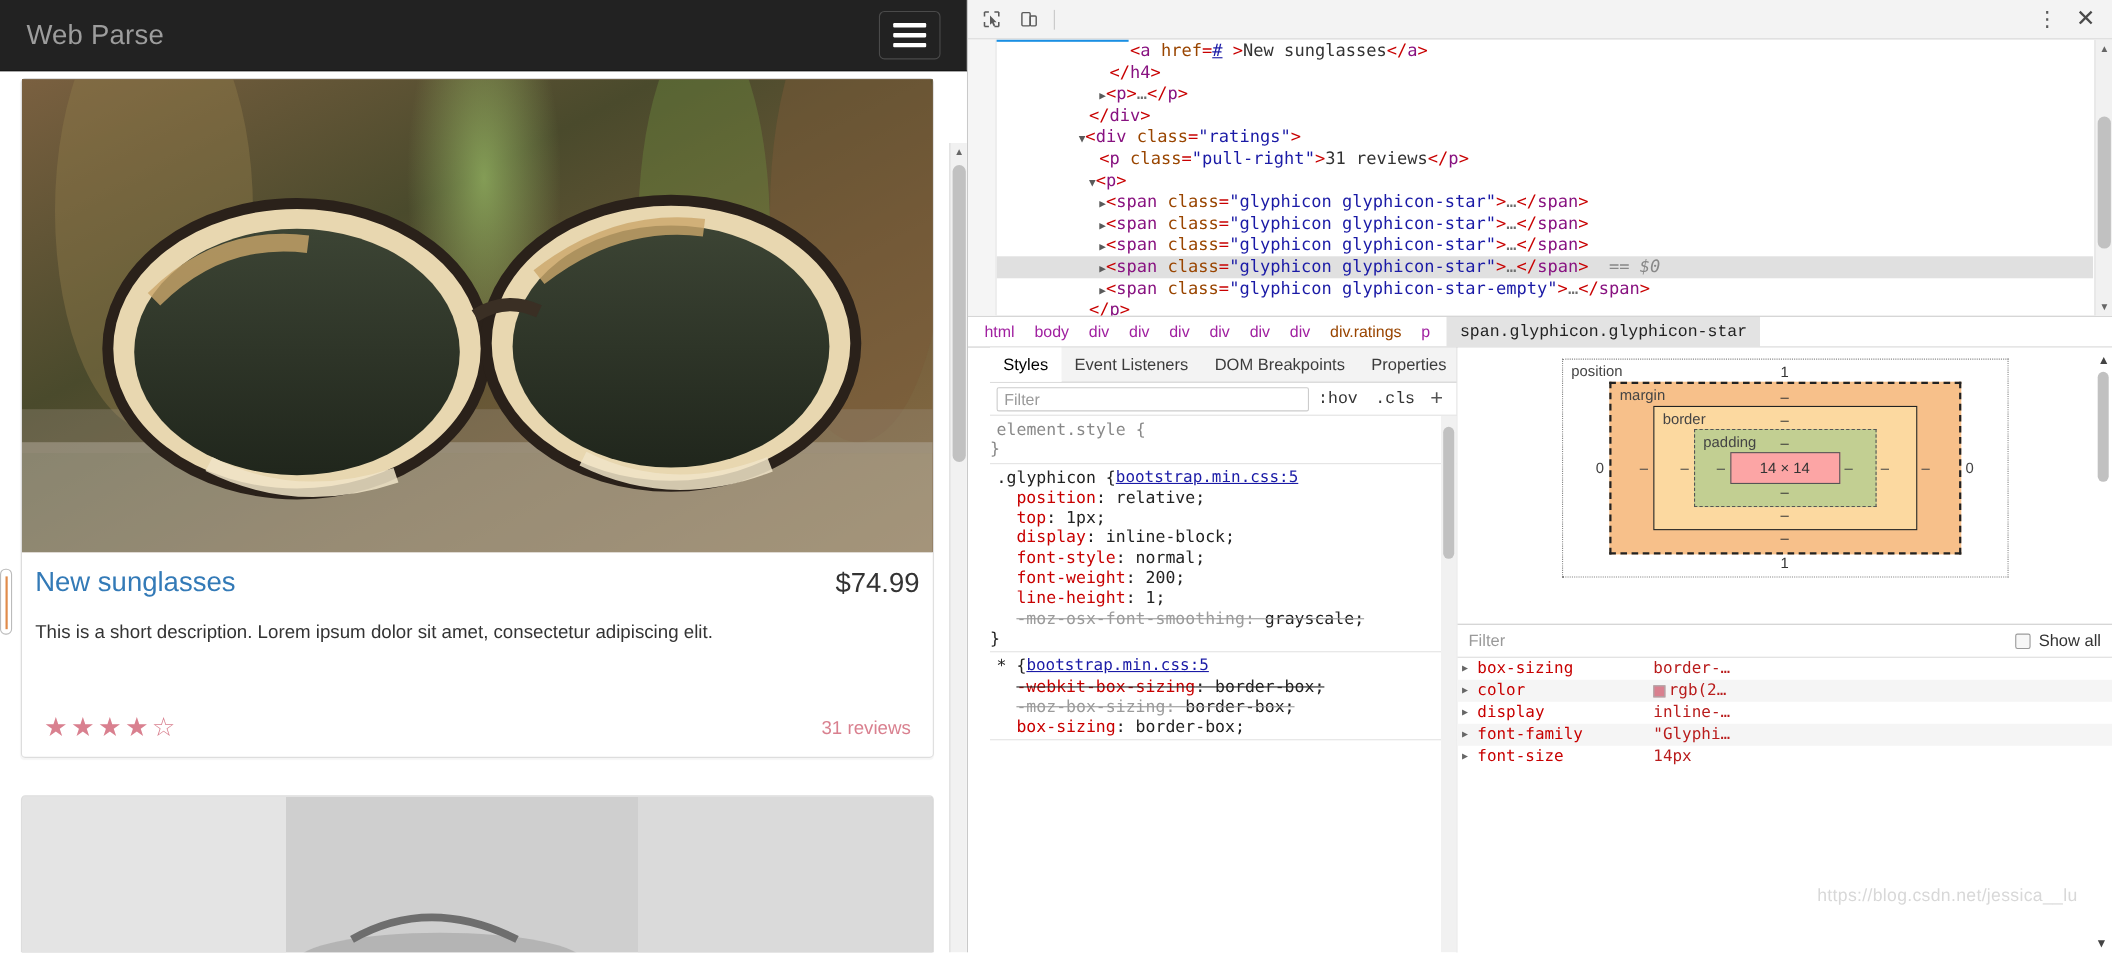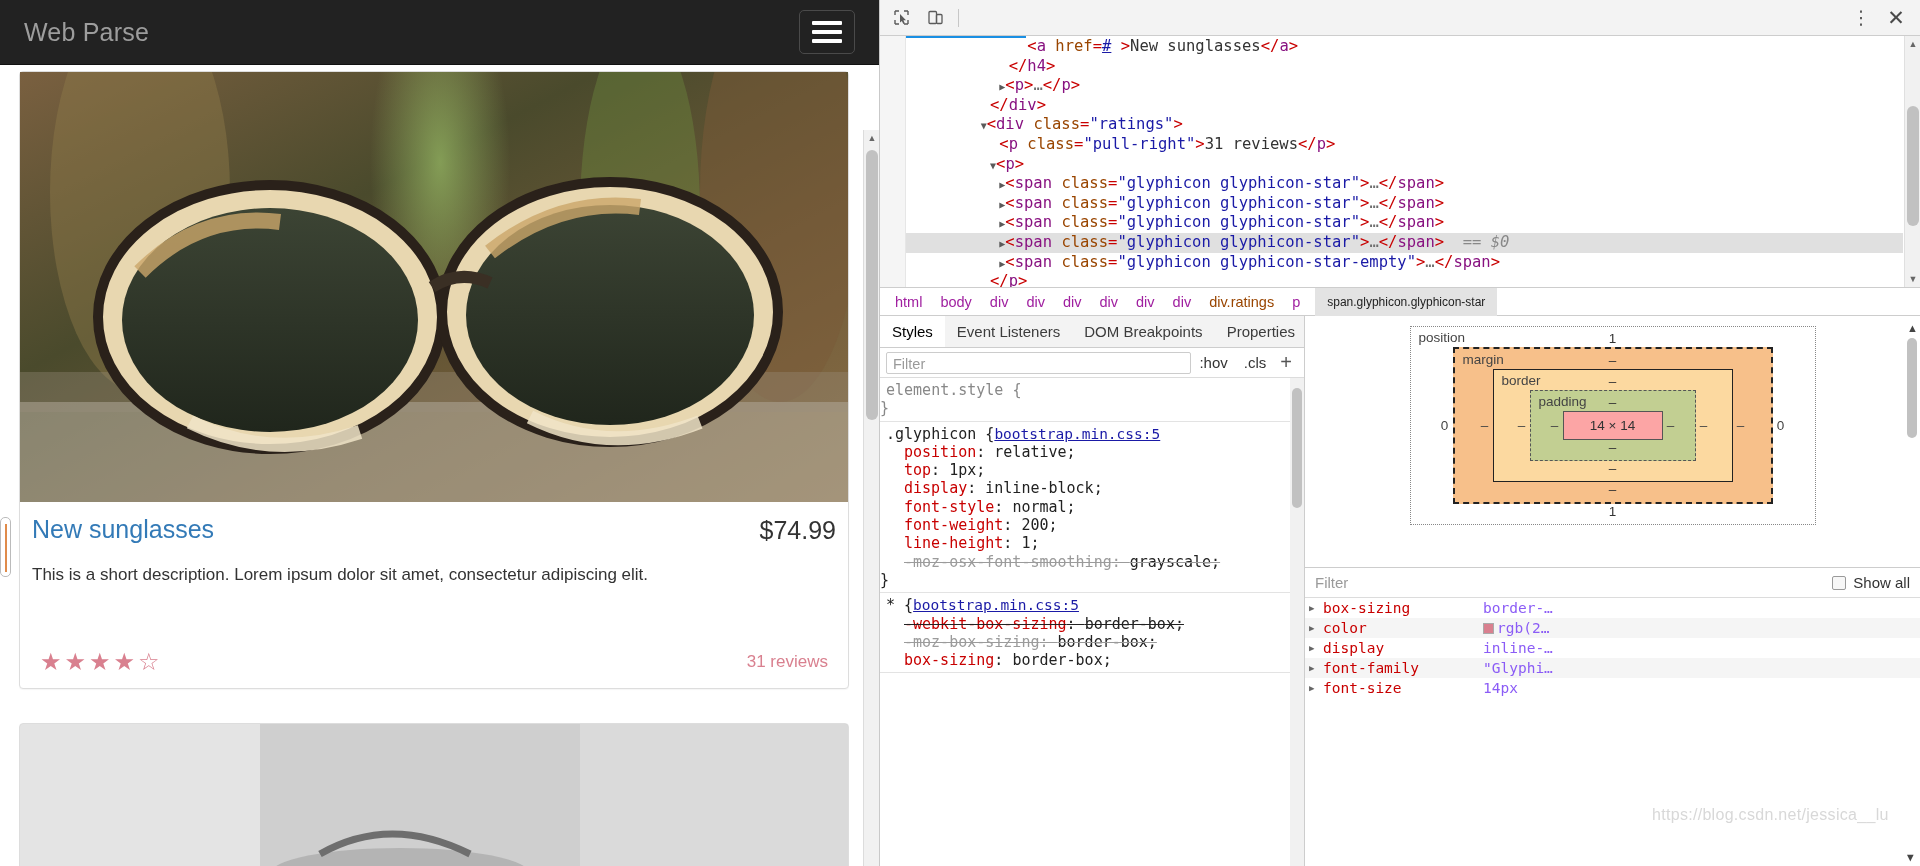--- a/index.html
+++ b/index.html
@@ -145,39 +145,39 @@
   
   .crumbs {
     height:28px; min-height:28px; display:flex; align-items:center;
     border-bottom:1px solid #cdcdcd; background:#fff; padding-left:6px;
     font-size:14.5px;
   }
   .crumb { padding:0 9px; color:#a020a0; cursor:pointer; white-space:nowrap; }
   .crumb.cls { color:#994500; }
   .crumb.sel { color:#222; background:#e3e3e3; height:28px; line-height:28px;
                padding:0 12px; margin-left:6px;
-               font-family:Liberation Sans, sans-serif; font-size:12px; }
+               font-family:Liberation Mono, monospace; font-size:15px; }
 
   
   .lower { flex:1; display:flex; min-height:0; }
   .styles-col { width:425px; min-width:425px; display:flex; flex-direction:column;
-                border-right:1px solid #cdcdcd; min-height:0; }
+                border-right:1px solid #cdcdcd; min-height:0;margin-left:20px; }
   .sidebar-tabs {
     height:32px; min-height:32px; display:flex; align-items:flex-end;
     border-bottom:1px solid #cdcdcd; background:#f3f3f3;
   }
   .st { padding:0 12px; height:31px; line-height:31px; font-size:15px; color:#3c3c3c; cursor:pointer; white-space:nowrap;}
   .st.active { color:#000; background:#fff; border-bottom:2px solid #fff; }
 
   .filter-bar { height:30px; min-height:30px; display:flex; align-items:center;
                 border-bottom:1px solid #dcdcdc; padding:0 6px; background:#fff; }
   .filter-inp { flex:1; height:22px; border:1px solid #ccc; border-radius:2px;
                 font-size:14.5px; color:#9a9a9a; padding:0 6px; line-height:22px;
                 font-family:"Liberation Sans", sans-serif; background:#fff; }
-  .hov, .cls-btn { font-family:Liberation Sans, sans-serif;
+  .hov, .cls-btn { font-family:Liberation Mono, monospace;
                    font-size:15px; color:#333; padding:0 8px; cursor:pointer; }
   .plus { font-size:20px; color:#555; padding:0 6px; cursor:pointer; }
 
   .styles-body {
     flex:1; overflow:hidden; position:relative; background:#fff;
     font-family:"DejaVu Sans Mono","Liberation Mono", monospace;
     font-size:15px; line-height:18.3px; color:#222;
   }
   .rule { padding:3px 0 3px 0; border-bottom:1px solid #e3e3e3; position:relative; }
   .rule-head { display:flex; justify-content:flex-start; padding:0 6px 0 6px; }
@@ -216,21 +216,21 @@
   .comp-filter .lbl { font-size:15px; color:#9a9a9a; }
   .showall { display:flex; align-items:center; gap:7px; font-size:15px; color:#333; cursor:pointer; }
   .chk { width:14px; height:14px; border:1px solid #9a9a9a; border-radius:2px; background:#f7f7f7; }
 
   .comp-list { flex:1; overflow:hidden; position:relative;
                font-family:"DejaVu Sans Mono","Liberation Mono", monospace; font-size:14.5px; }
   .comp-row { display:flex; height:20px; align-items:center; padding-left:4px; }
   .comp-row:nth-child(even) { background:#f5f5f5; }
   .comp-arrow { color:#666; font-size:9px; width:14px; }
   .comp-name { color:#c80000; width:160px; }
-  .comp-val { color:#8b5cf6; display:flex; align-items:center; gap:3px; }
+  .comp-val { color:#b91c1c; display:flex; align-items:center; gap:3px; }
   .swatch { width:11px; height:11px; background:#d9808f; border:1px solid #aaa; display:inline-block; }
   .comp-scroll { position:absolute; right:0; top:0; width:14px; height:100%; }
   .comp-scroll .arrow-dn { position:absolute; bottom:2px; left:1px; font-size:11px; color:#444; }
 
   .watermark {
     position:absolute; left:1652px; top:806px; font-size:16px; color:#d8d8d8;
     font-family:"Liberation Sans", sans-serif; pointer-events:none; white-space:nowrap;
     letter-spacing:.3px;
   }
 </style>

